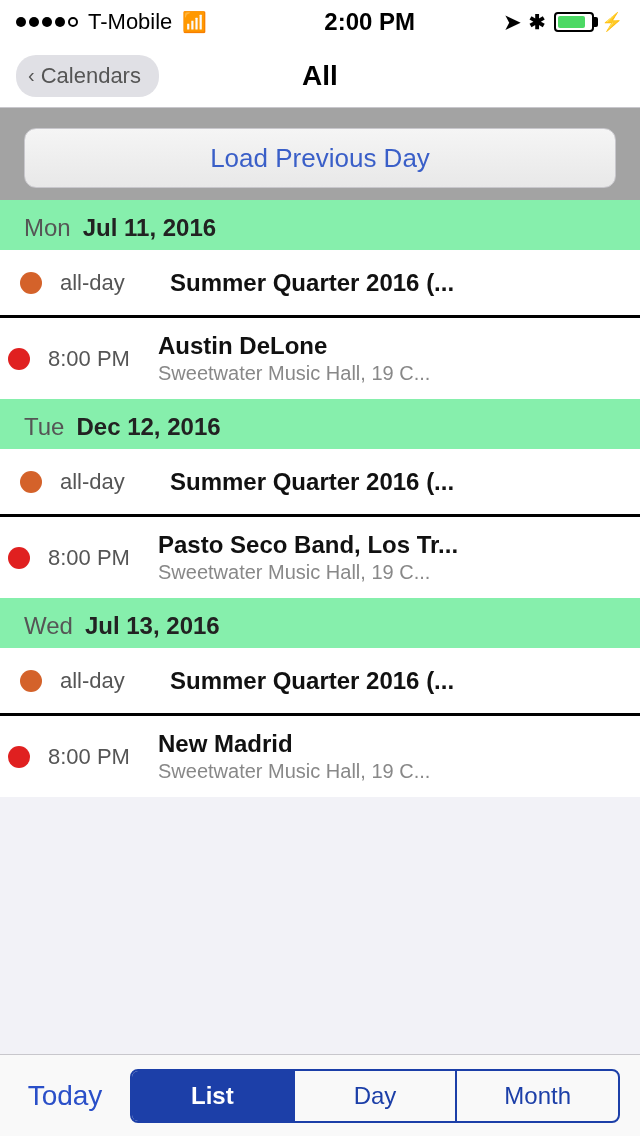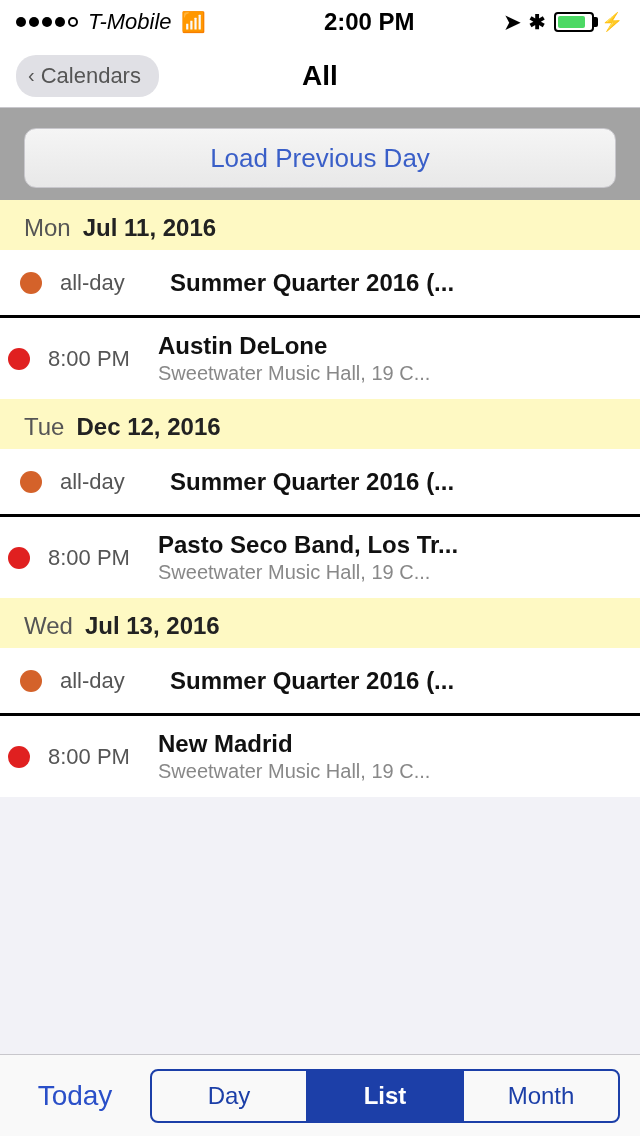--- a/index.html
+++ b/index.html
@@ -29,21 +29,21 @@
       align-items: center;
       gap: 4px;
     }
     .signal-dots {
       display: flex; gap: 3px; align-items: center;
     }
     .dot {
       width: 10px; height: 10px; border-radius: 50%; background: #000;
     }
     .dot.empty { background: transparent; border: 2px solid #000; }
-    .carrier { font-size: 22px; font-weight: 500; margin-left: 6px; font-style: italic; }
+    .carrier { font-size: 22px; font-weight: 500; margin-left: 6px; }
     .wifi-icon { font-size: 20px; margin-left: 6px; }
     .status-center { font-size: 24px; font-weight: 600; margin-left: 28px; }
     .status-right { display: flex; align-items: center; gap: 8px; font-size: 20px; }
     .battery {
       width: 40px; height: 20px; border: 2px solid #000; border-radius: 4px;
       position: relative; display: flex; align-items: center; padding: 2px;
     }
     .battery::after {
       content: ''; position: absolute; right: -6px; top: 50%; transform: translateY(-50%);
       width: 4px; height: 10px; background: #000; border-radius: 0 2px 2px 0;
@@ -112,21 +112,21 @@
       color: #3a5fc8;
       font-weight: 500;
       cursor: pointer;
       display: flex;
       align-items: center;
       justify-content: center;
     }
 
     
     .date-header {
-      background: #fef9c3;
+      background: #86efac;
       padding: 14px 24px 8px;
       display: flex;
       align-items: baseline;
       gap: 12px;
     }
     .date-day {
       font-size: 24px;
       font-weight: 500;
       color: #555;
     }
@@ -187,21 +187,21 @@
       background: #f9f9f9;
       border-top: 1px solid #c8c7cc;
       display: flex;
       align-items: center;
       position: absolute;
       bottom: 0;
       left: 0;
       right: 0;
     }
     .tab-today {
-      width: 150px;
+      width: 130px;
       display: flex;
       align-items: center;
       justify-content: center;
       height: 100%;
       cursor: pointer;
     }
     .tab-today-label {
       font-size: 28px;
       color: #2a4fc8;
       font-weight: 500;
@@ -345,23 +345,23 @@
     </div>
 
   <div style="height: 20px;"></div>
 </div>
 
 <div class="tab-bar">
   <div class="tab-today">
     <span class="tab-today-label">Today</span>
   </div>
   <div class="tab-group">
+    <div class="tab-btn active">
+      <span>List</span>
+    </div>
     <div class="tab-btn inactive">
       <span>Day</span>
     </div>
-    <div class="tab-btn active">
-      <span>List</span>
-    </div>
     <div class="tab-btn inactive">
       <span>Month</span>
     </div>
   </div>
 </div>
 
 </body></html>

